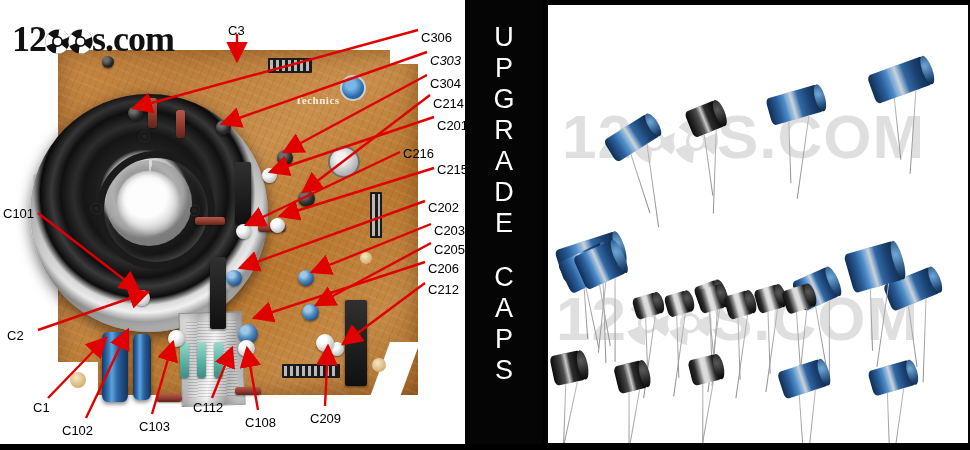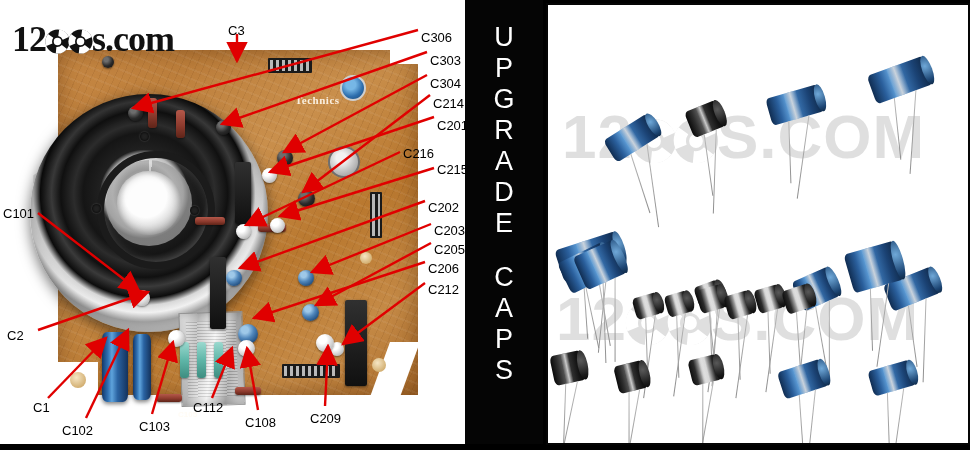--- a/index.html
+++ b/index.html
@@ -239,21 +239,21 @@
         <line x1="86" y1="418" x2="128" y2="330"></line>
         <line x1="152" y1="414" x2="173" y2="342"></line>
         <line x1="212" y1="398" x2="232" y2="348"></line>
         <line x1="258" y1="410" x2="247" y2="348"></line>
         <line x1="325" y1="406" x2="328" y2="346"></line>
       </g>
     </svg>
 
     <div class="annot" id="callout-labels">
         <div class="lbl" style="left: 421px; top: 30px;">C306</div>
-        <div class="lbl" style="left: 430px; top: 53px;">C303</div>
+        <div class="lbl" style="left: 430px; top: 53px; font-style: italic;">C303</div>
         <div class="lbl" style="left: 430px; top: 76px;">C304</div>
         <div class="lbl" style="left: 433px; top: 96px;">C214</div>
         <div class="lbl" style="left: 437px; top: 118px;">C201</div>
         <div class="lbl" style="left: 403px; top: 146px;">C216</div>
         <div class="lbl" style="left: 437px; top: 162px;">C215</div>
         <div class="lbl" style="left: 428px; top: 200px;">C202</div>
         <div class="lbl" style="left: 434px; top: 223px;">C203</div>
         <div class="lbl" style="left: 434px; top: 242px;">C205</div>
         <div class="lbl" style="left: 428px; top: 261px;">C206</div>
         <div class="lbl" style="left: 428px; top: 282px;">C212</div>

